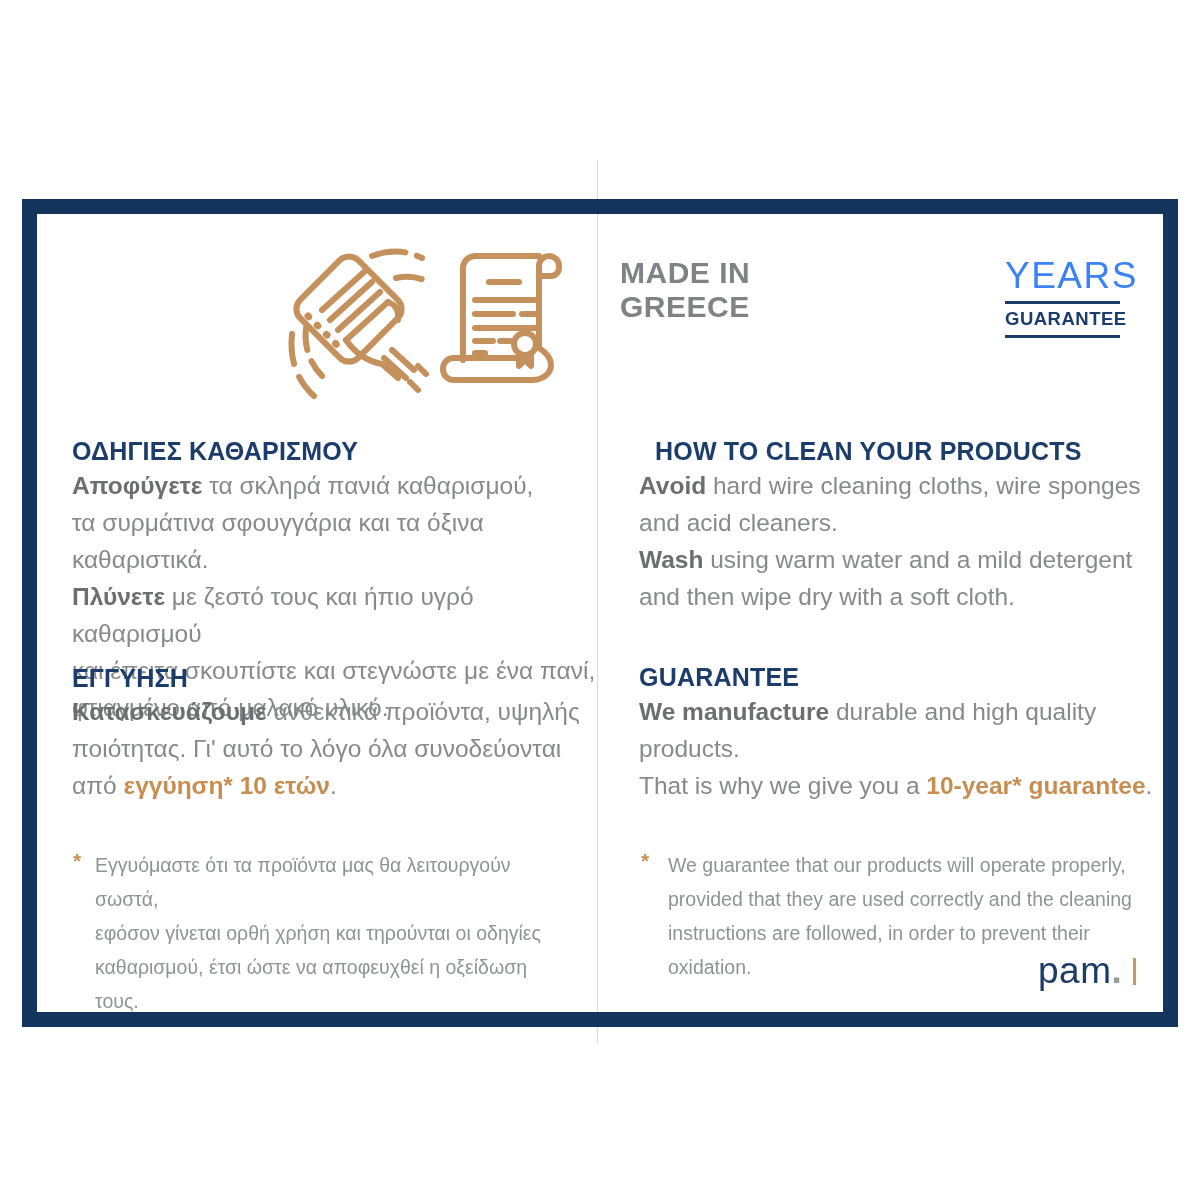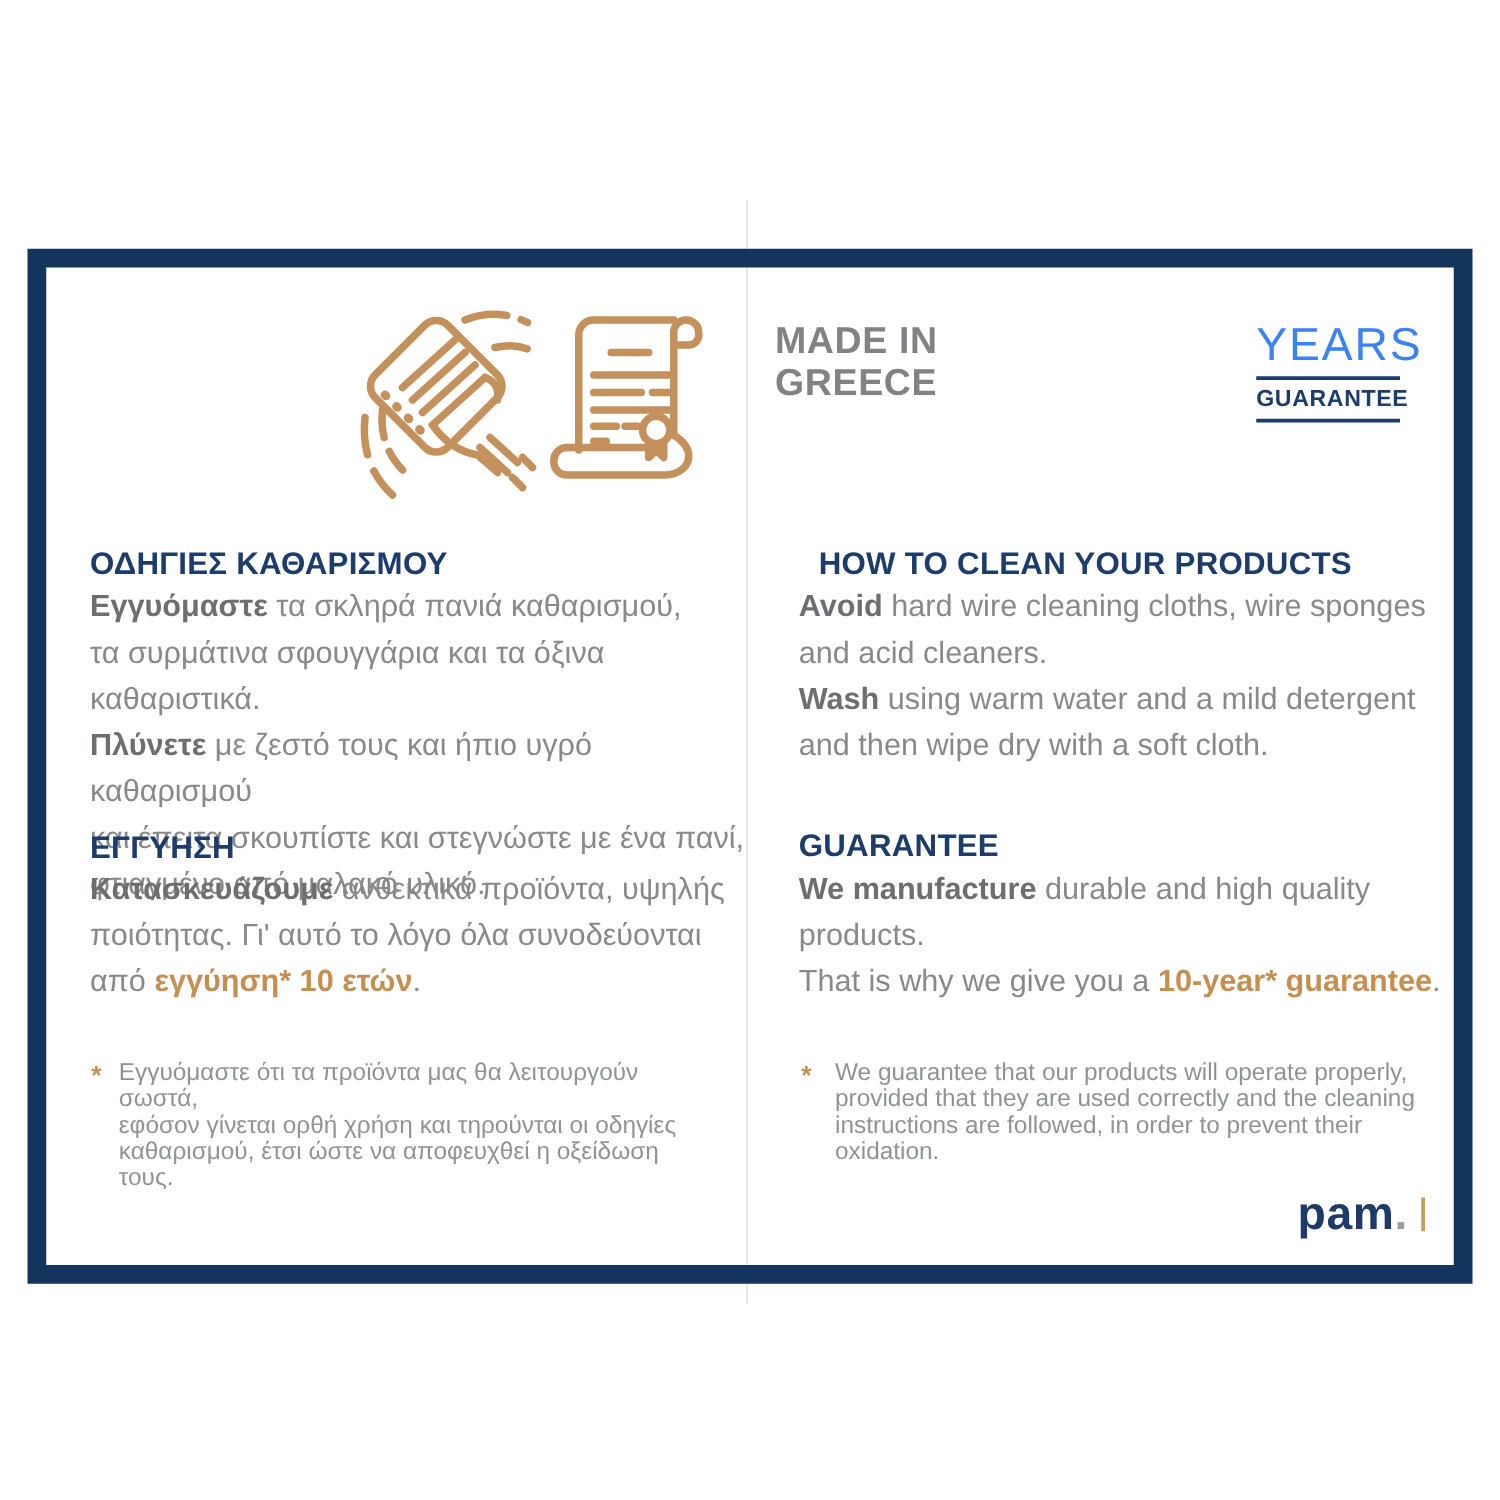--- a/index.html
+++ b/index.html
@@ -44,30 +44,30 @@
   .para{
     font-size:24.5px;line-height:37px;color:#87898C;white-space:pre-line;width:530px;
   }
   .p-left1{left:72px;top:467px;}
   .p-left2{left:72px;top:693px;}
   .p-right1{left:639px;top:467px;}
   .p-right2{left:639px;top:693px;}
   .seg-bold{font-weight:bold;color:#6D6E71;}
   .seg-normal{}
   .seg-accent{font-weight:bold;color:#C68F51;}
-  .footnote{font-size:19.5px;line-height:21px;color:#909396;white-space:pre-line;}
+  .footnote{font-size:19.5px;line-height:34px;color:#909396;white-space:pre-line;}
   .fn-marker{
     position:absolute;font-size:21px;font-weight:bold;color:#C68F51;line-height:27px;
   }
   .fn-left-marker{left:73px;top:847px;}
   .fn-left-text{left:95px;top:848px;width:475px;}
   .fn-right-marker{left:641px;top:847px;}
   .fn-right-text{left:668px;top:848px;width:490px;}
   .brand{left:1038px;top:950px;white-space:nowrap;}
-  .brand-name{font-size:37px;font-weight:bold;color:#1D3A68;letter-spacing:0.5px;}
+  .brand-name{font-size:37px;font-weight:normal;color:#1D3A68;letter-spacing:0.5px;}
   .brand-dot{font-size:37px;font-weight:bold;color:#9B9B98;}
   .brand-bar{
     display:inline-block;width:3px;height:27px;background:#C79A62;
     margin-left:11px;vertical-align:-2px;
   }
 </style>
 </head>
 <body>
 
 <div class="fold-line"></div>
@@ -132,21 +132,21 @@
 GREECE</div>
 
 <div class="abs badge">
   <div class="badge-years">YEARS</div>
   <div class="badge-rule"></div>
   <div class="badge-guarantee">GUARANTEE</div>
   <div class="badge-rule"></div>
 </div>
 
 <div class="abs sec-heading h-left1">ΟΔΗΓΙΕΣ ΚΑΘΑΡΙΣΜΟΥ</div>
-<div class="abs para p-left1"><span class="seg-bold">Εγγυόμαστε</span><span class="seg-normal"> τα σκληρά πανιά καθαρισμού,
+<div class="abs para p-left1"><span class="seg-bold">Αποφύγετε</span><span class="seg-normal"> τα σκληρά πανιά καθαρισμού,
 τα συρμάτινα σφουγγάρια και τα όξινα καθαριστικά.
 </span><span class="seg-bold">Πλύνετε</span><span class="seg-normal"> με ζεστό τους και ήπιο υγρό καθαρισμού
 και έπειτα σκουπίστε και στεγνώστε με ένα πανί,
 φτιαγμένο από μαλακό υλικό.</span></div>
 
 <div class="abs sec-heading h-left2">ΕΓΓΥΗΣΗ</div>
 <div class="abs para p-left2"><span class="seg-bold">Κατασκευάζουμε</span><span class="seg-normal"> ανθεκτικά προϊόντα, υψηλής
 ποιότητας. Γι' αυτό το λόγο όλα συνοδεύονται
 από </span><span class="seg-accent">εγγύηση* 10 ετών</span><span class="seg-normal">.</span></div>
 

